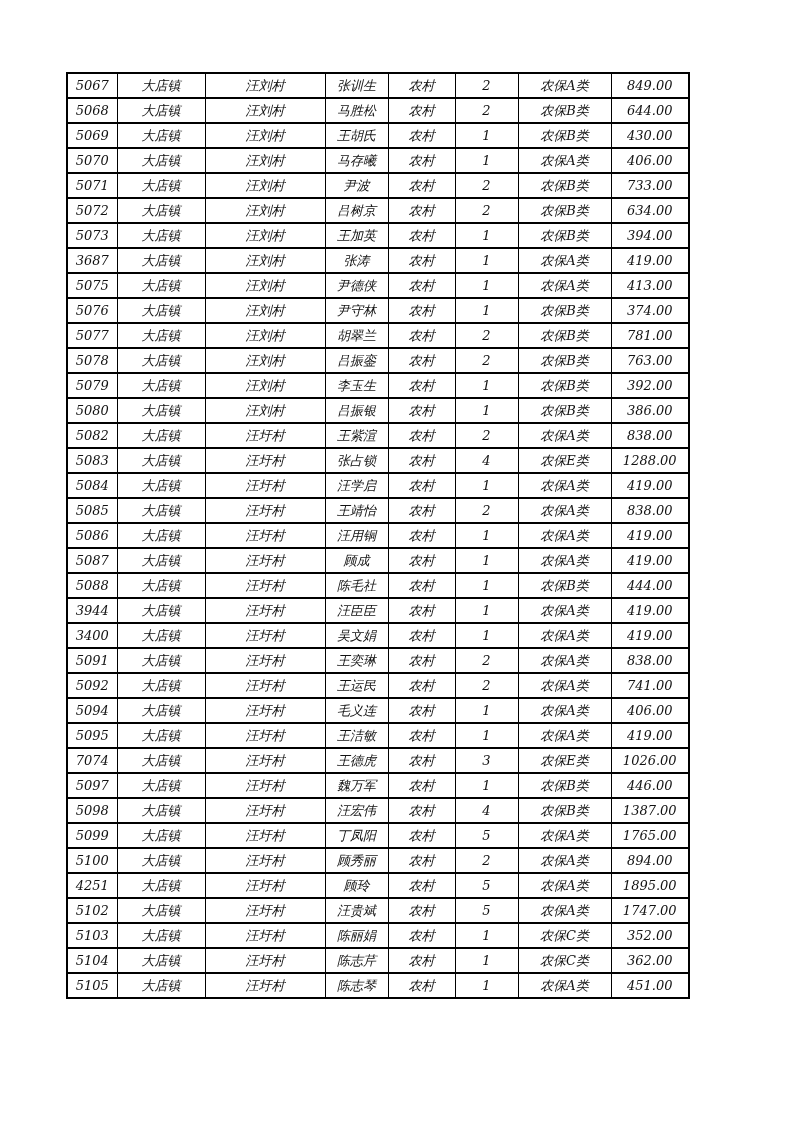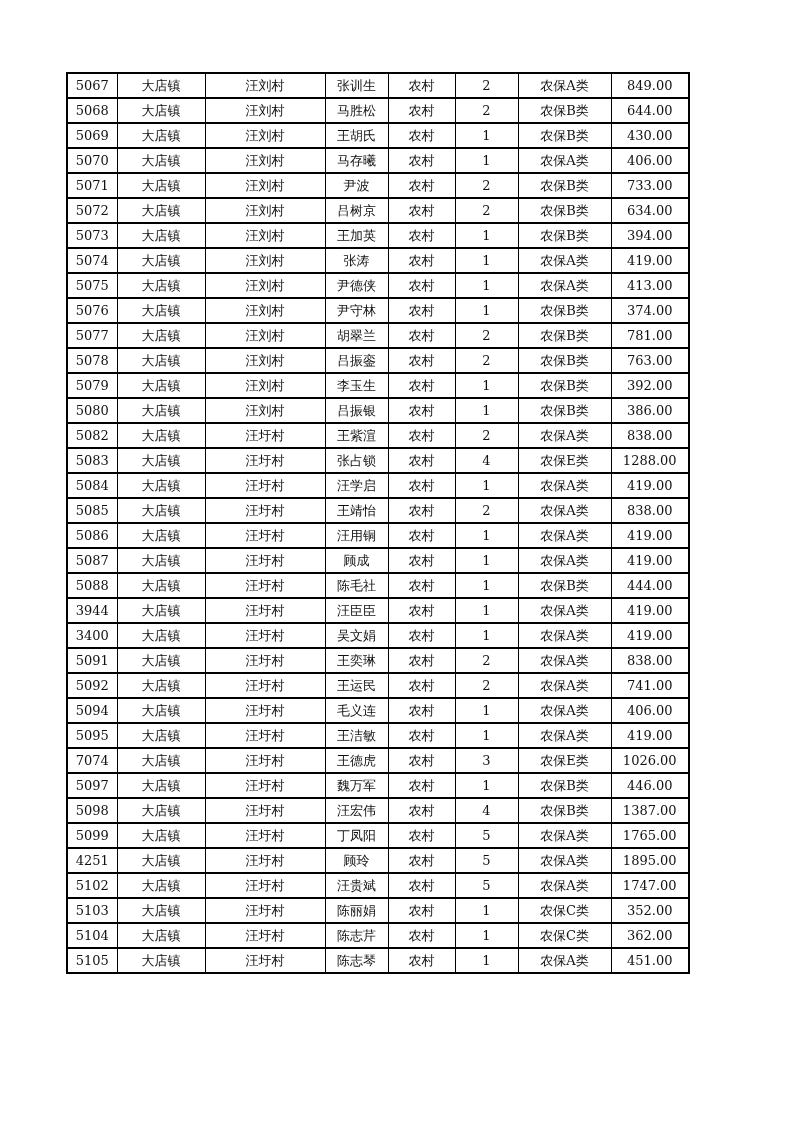--- a/index.html
+++ b/index.html
@@ -8,20 +8,21 @@
     background: #ffffff;
   }
   .page {
     position: relative;
     width: 793px;
     height: 1122px;
     background: #ffffff;
     overflow: hidden;
     font-family: "DejaVu Serif", "Liberation Serif", serif;
     color: #111111;
+    font-style: italic;
   }
   table.roster {
     position: absolute;
     left: 66px;
     top: 72px;
     border-collapse: collapse;
     table-layout: fixed;
     font-size: 13px;
     color: #111111;
     border: 2px solid #000000;
@@ -129,21 +130,21 @@
           <td>5073</td>
           <td>大店镇</td>
           <td>汪刘村</td>
           <td>王加英</td>
           <td>农村</td>
           <td>1</td>
           <td>农保B类</td>
           <td>394.00</td>
         </tr>
         <tr>
-          <td>5074</td>
+          <td>3687</td>
           <td>大店镇</td>
           <td>汪刘村</td>
           <td>张涛</td>
           <td>农村</td>
           <td>1</td>
           <td>农保A类</td>
           <td>419.00</td>
         </tr>
         <tr>
           <td>5075</td>
@@ -367,20 +368,30 @@
         </tr>
         <tr>
           <td>5099</td>
           <td>大店镇</td>
           <td>汪圩村</td>
           <td>丁凤阳</td>
           <td>农村</td>
           <td>5</td>
           <td>农保A类</td>
           <td>1765.00</td>
+        </tr>
+        <tr>
+          <td>5100</td>
+          <td>大店镇</td>
+          <td>汪圩村</td>
+          <td>顾秀丽</td>
+          <td>农村</td>
+          <td>2</td>
+          <td>农保A类</td>
+          <td>894.00</td>
         </tr>
         <tr>
           <td>4251</td>
           <td>大店镇</td>
           <td>汪圩村</td>
           <td>顾玲</td>
           <td>农村</td>
           <td>5</td>
           <td>农保A类</td>
           <td>1895.00</td>

